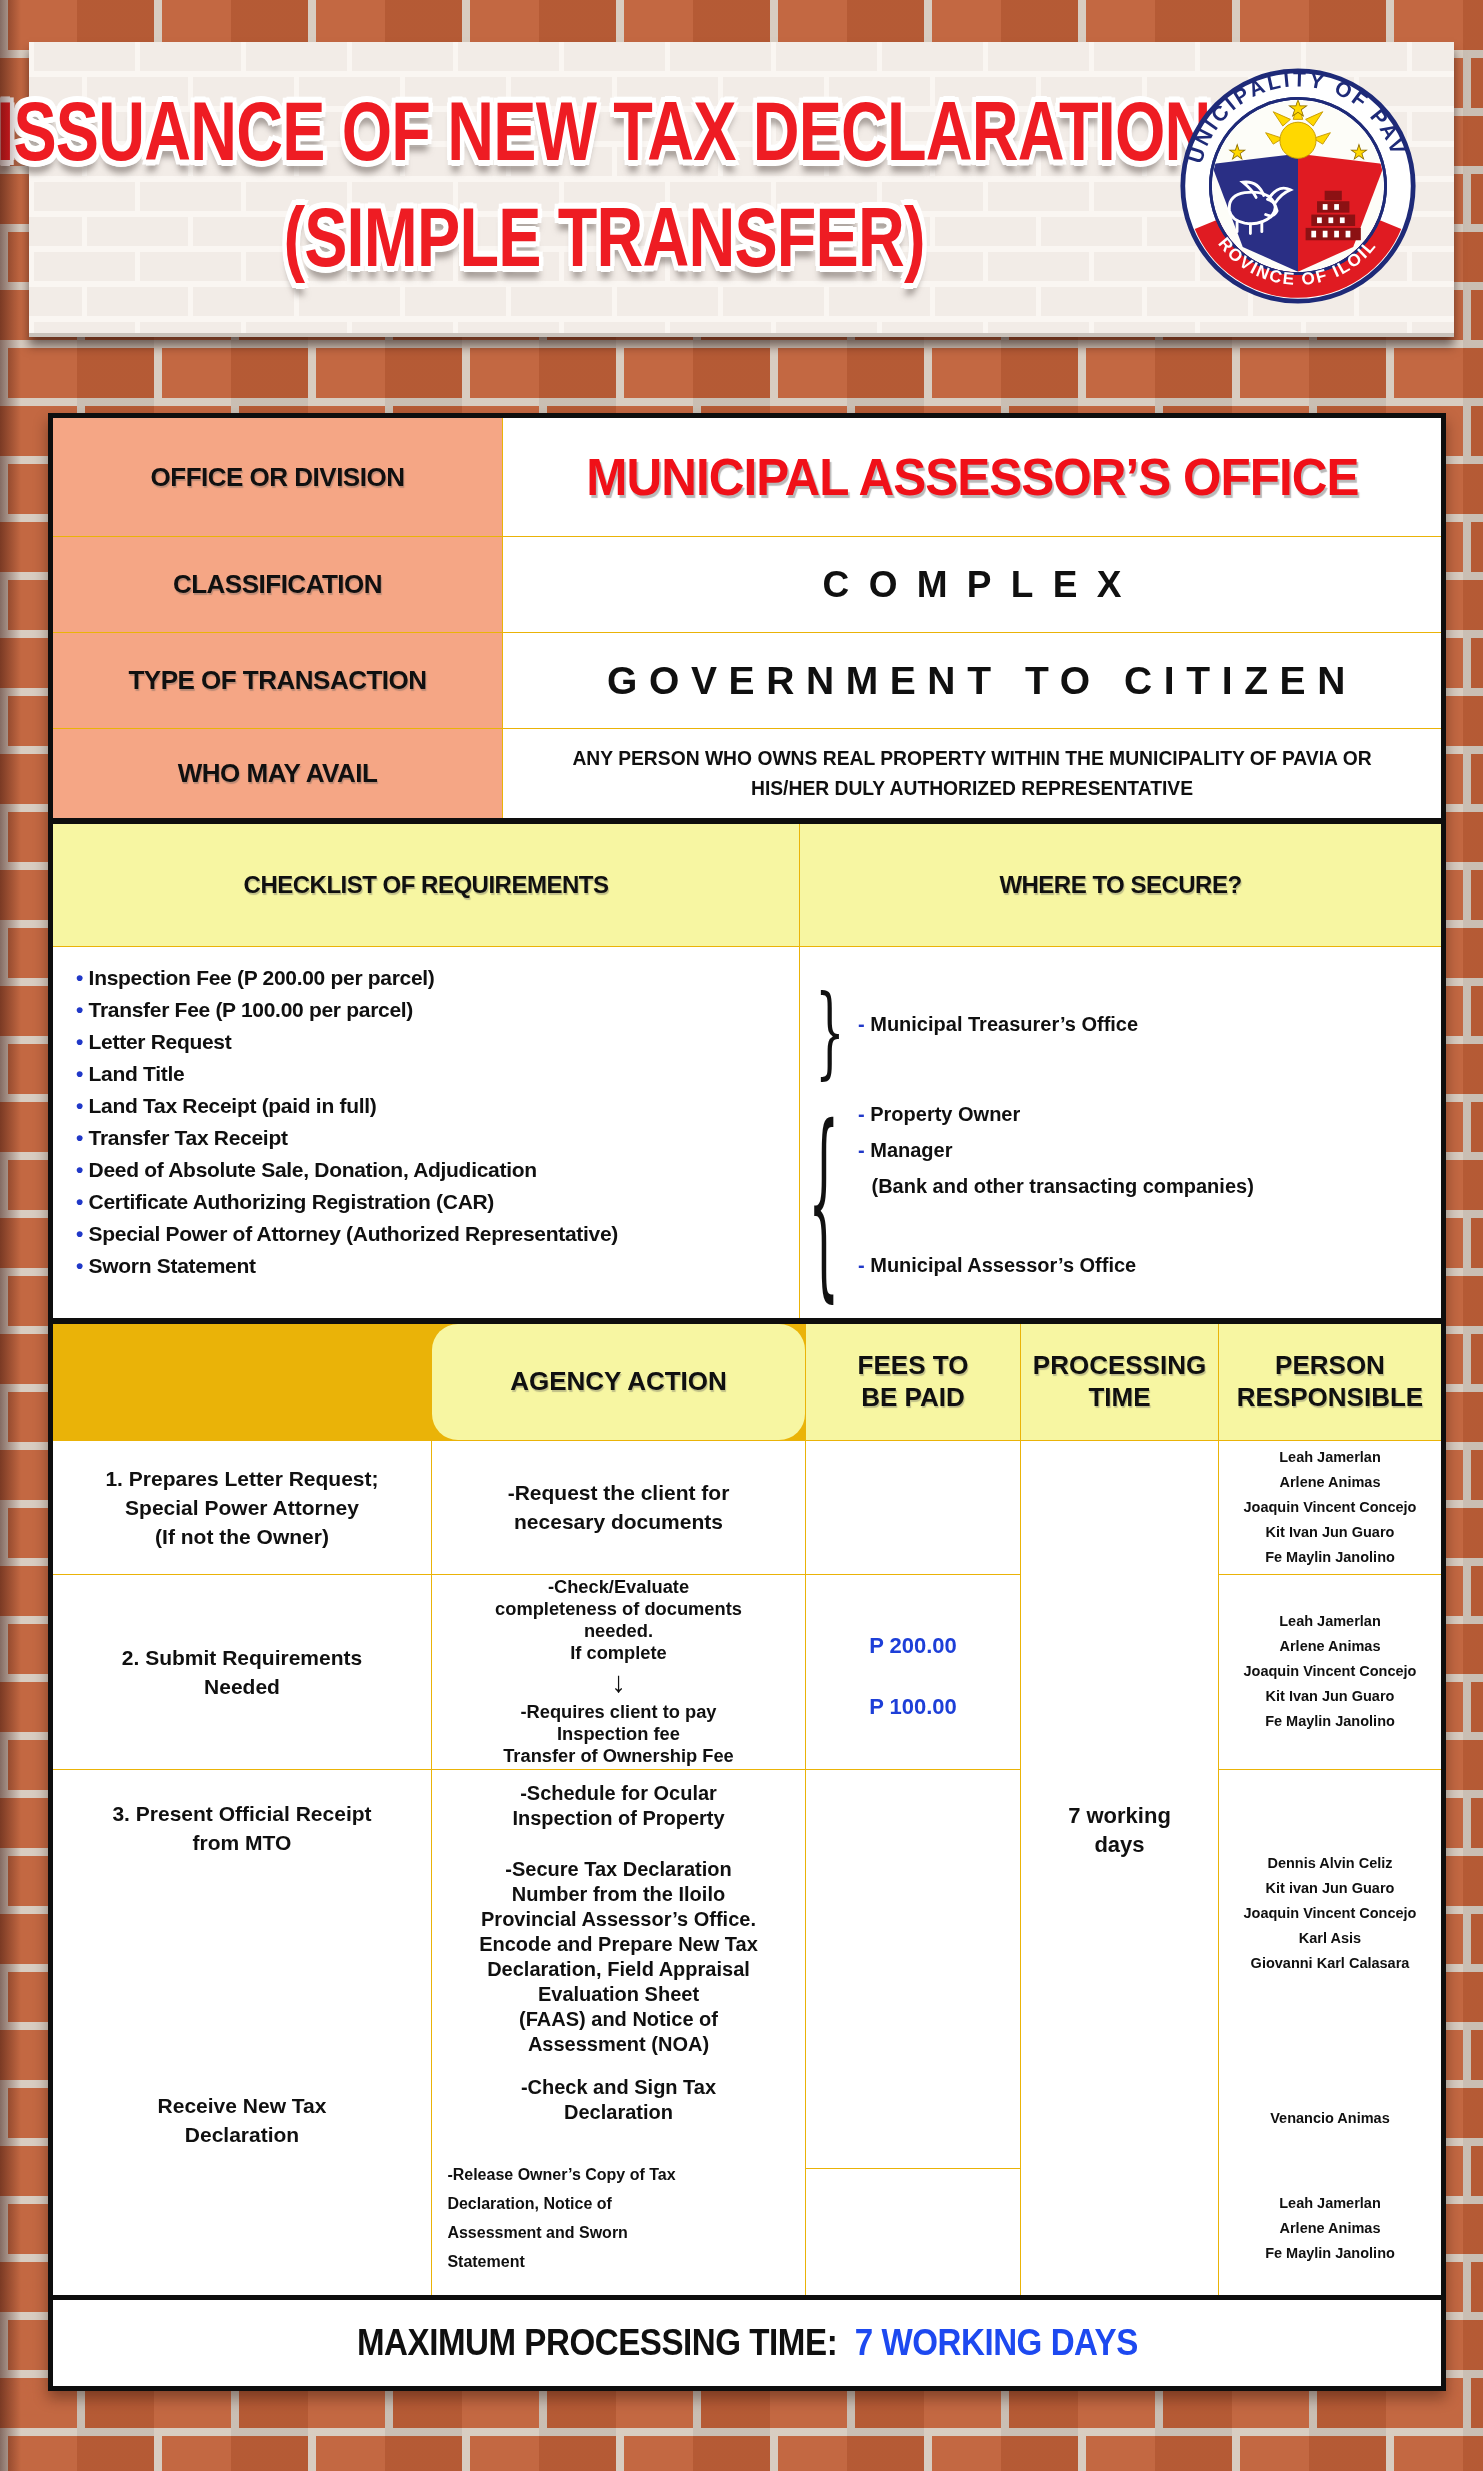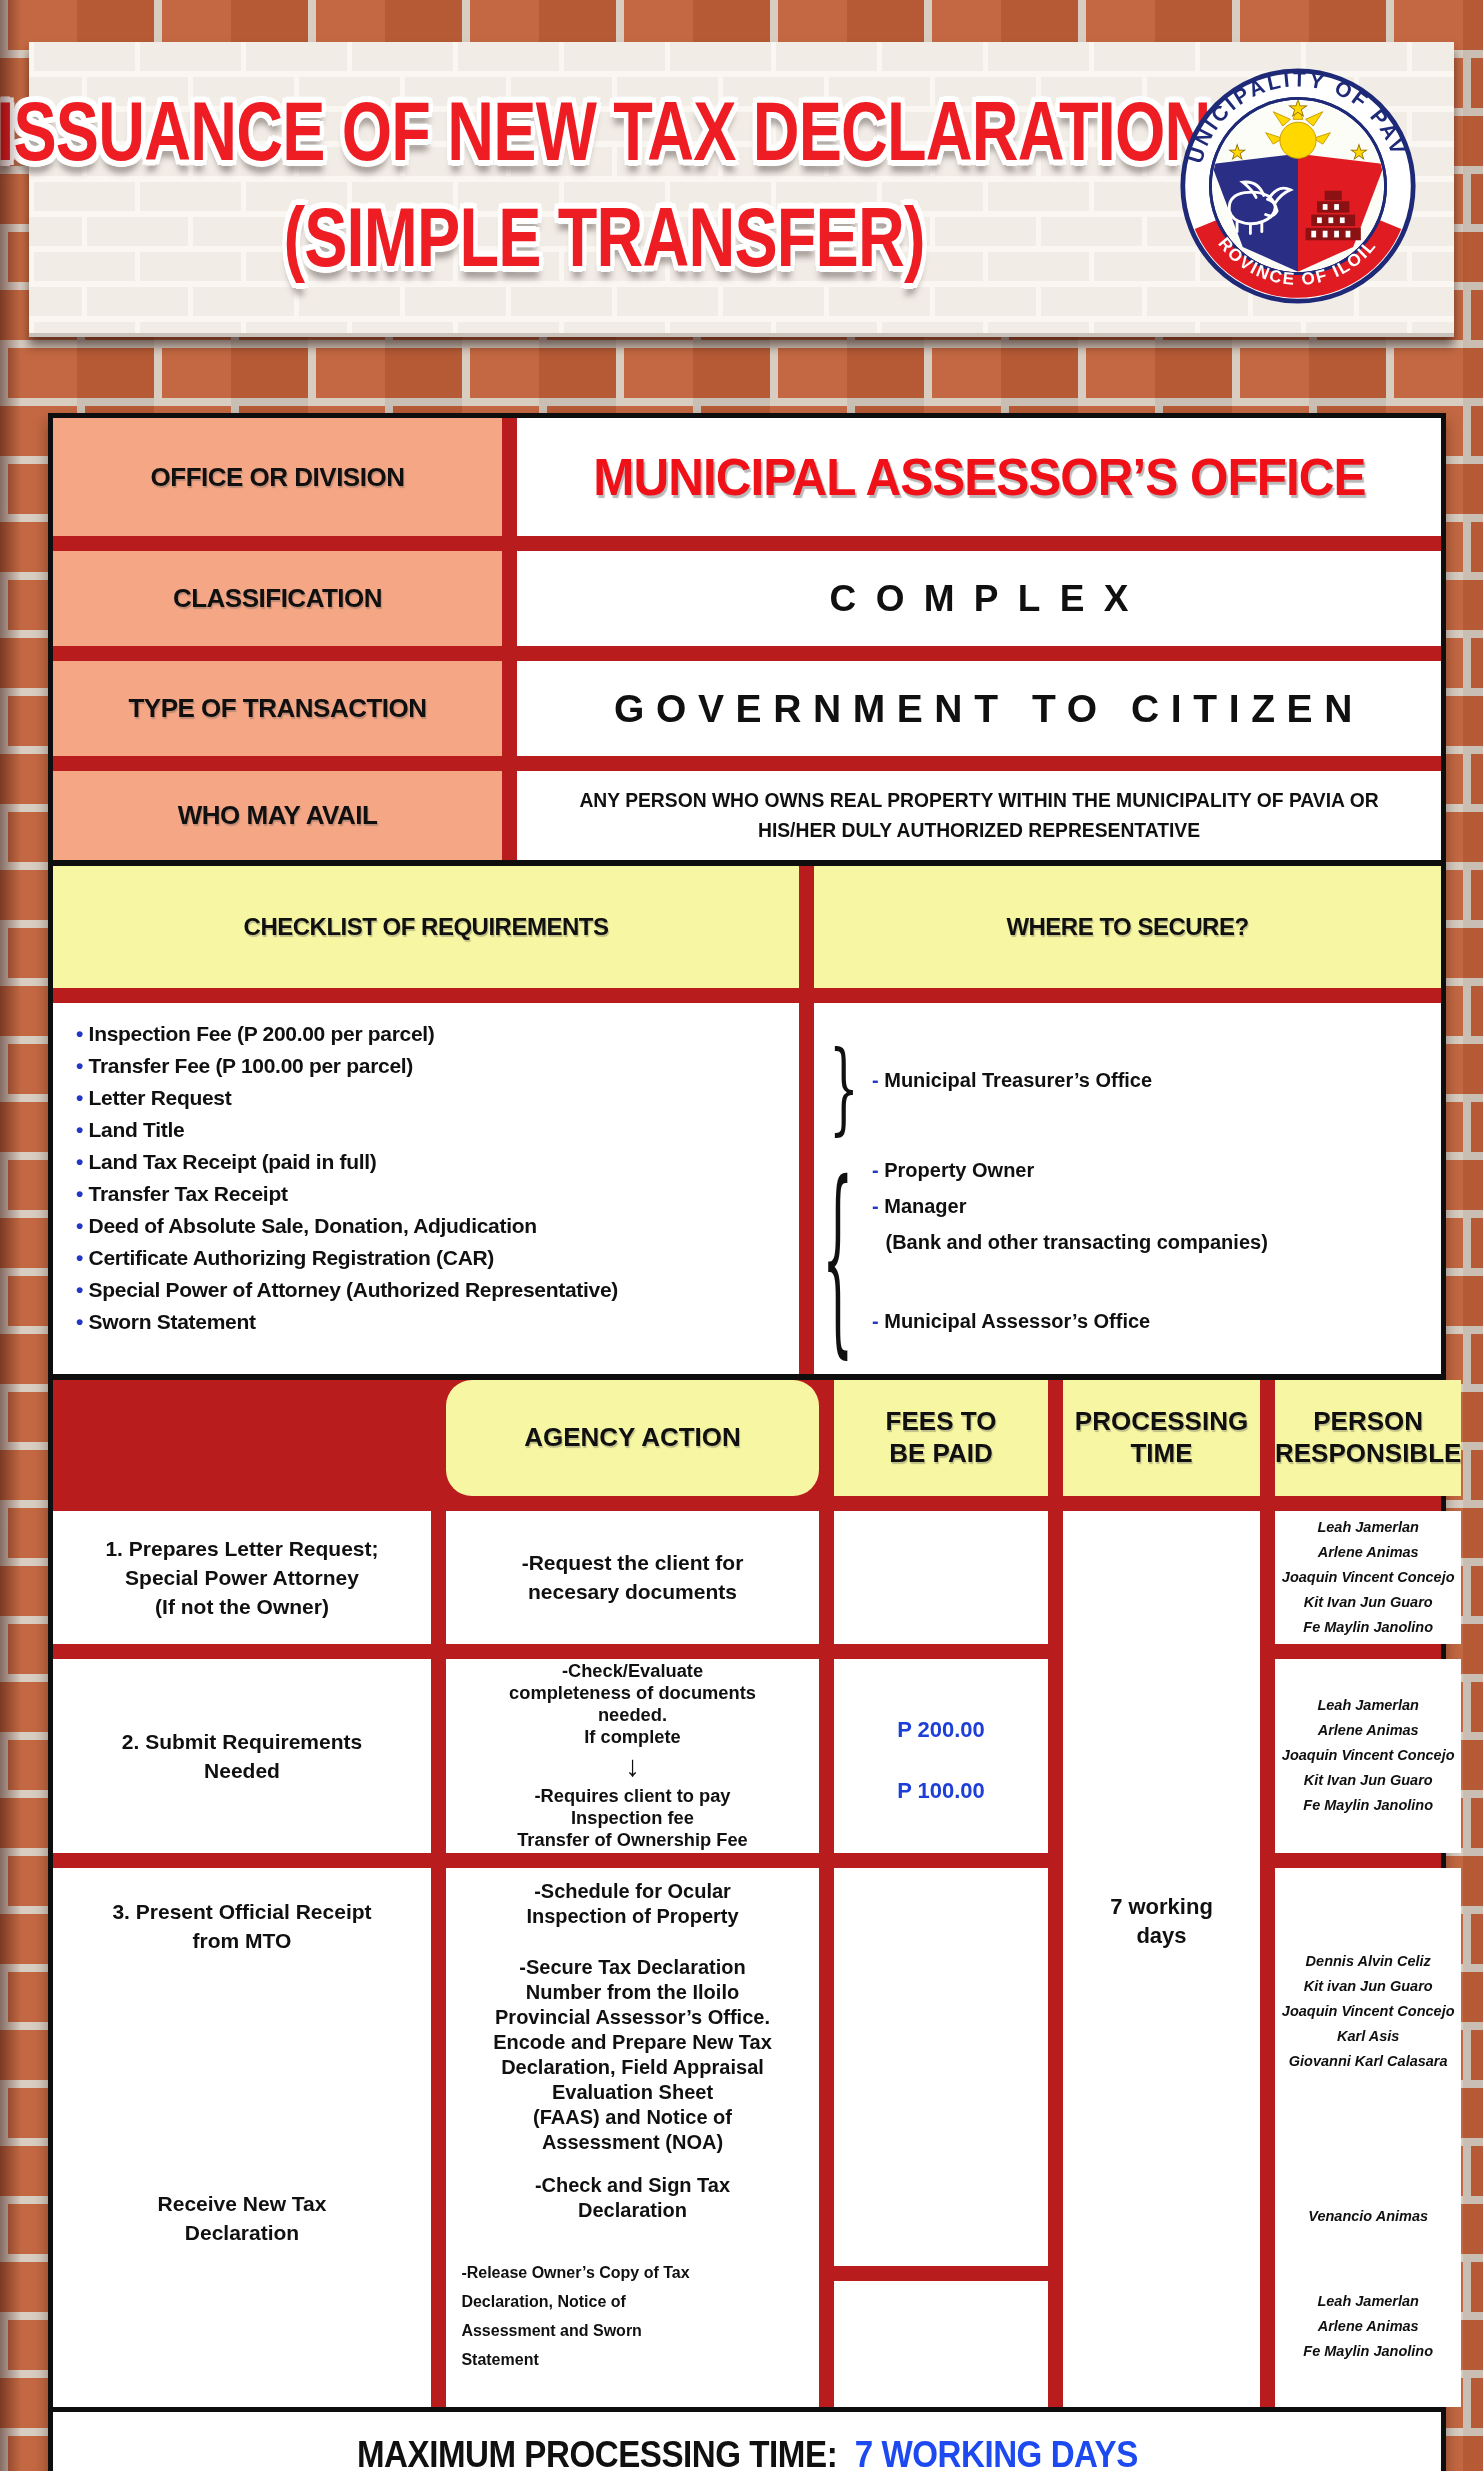--- a/index.html
+++ b/index.html
@@ -35,21 +35,21 @@
       -5.8px 0 0 #fff,5.8px 0 0 #fff,0 -5.8px 0 #fff,0 5.8px 0 #fff,
       0 11.6px 6.8px rgba(110,100,95,.6);}
 
   
   .seal{position:absolute;right:37px;top:25px;width:238px;height:238px;}
 
   
   .sheet{position:absolute;left:48px;top:413px;width:1398px;box-sizing:border-box;
     border:5.8px solid #0e0e0e;background:#0e0e0e;display:flex;flex-direction:column;gap:5.8px;
     box-shadow:0 7.7px 13.5px rgba(30,10,5,.4);}
-  .grid{display:grid;gap:15px;background:#b91c1c;}
+  .grid{display:grid;gap:1px;background:#eab308;}
   .cell{background:#fff;display:flex;align-items:center;justify-content:center;text-align:center;color:#101010;}
   .peach{background:#f5a685;}
   .yellow{background:#f7f6a2;}
   .pre{white-space:pre-line;}
 
   .gA{grid-template-columns:449px 1fr;grid-template-rows:118px 95px 95px 89px;}
   .lbl{font-weight:bold;font-size:26px;letter-spacing:-0.5px;text-shadow:1px 1.9px 1px rgba(90,90,90,.35);}
   .v-assessor{color:#f01018;font-weight:bold;font-size:52px;transform:scaleX(.95);white-space:nowrap;
     text-shadow:1.9px 2.9px 1px rgba(100,100,100,.45);letter-spacing:-1px;}
   .v-complex{font-weight:bold;font-size:37px;letter-spacing:19.3px;padding-left:19.3px;}
@@ -70,21 +70,21 @@
   .sec-item.nodash::before{content:"";}
   .si-1{top:66px;}
   .si-2{top:156px;}
   .si-3{top:192px;}
   .si-4{top:228px;padding-left:13.5px;}
   .si-5{top:307px;}
 
   .gC{grid-template-columns:378px 373px 214px 197px 1fr;grid-template-rows:116px 133px 194px 398px 126px;}
   .col-h{font-weight:bold;font-size:26px;line-height:1.2;text-shadow:1px 1.9px 1px rgba(90,90,90,.35);}
   .body-txt{font-weight:bold;font-size:20px;line-height:26px;}
-  .small-names{font-weight:bold;font-size:14.5px;line-height:25px;font-style:italic;}
+  .small-names{font-weight:bold;font-size:14.5px;line-height:25px;}
   .fees-txt{color:#1d3fd8;font-weight:bold;font-size:22px;}
   .fees-cell{flex-direction:column;gap:35px;padding-top:9.7px;}
   .time-cell{grid-column:4;grid-row:2/6;flex-direction:column;justify-content:center;padding-bottom:76px;font-weight:bold;font-size:22px;line-height:29px;}
   .rel{position:relative;display:block;}
   .abs{position:absolute;left:0;right:0;text-align:center;}
   .left-align{text-align:left;padding-left:15.4px;padding-right:5.8px;}
 
   .gD{grid-template-columns:1fr;grid-template-rows:86px;}
   .footer-line{font-weight:bold;font-size:36px;transform:scaleX(.92);white-space:nowrap;letter-spacing:-0.5px;}
   .footer-blue{color:#1d49f0;}

